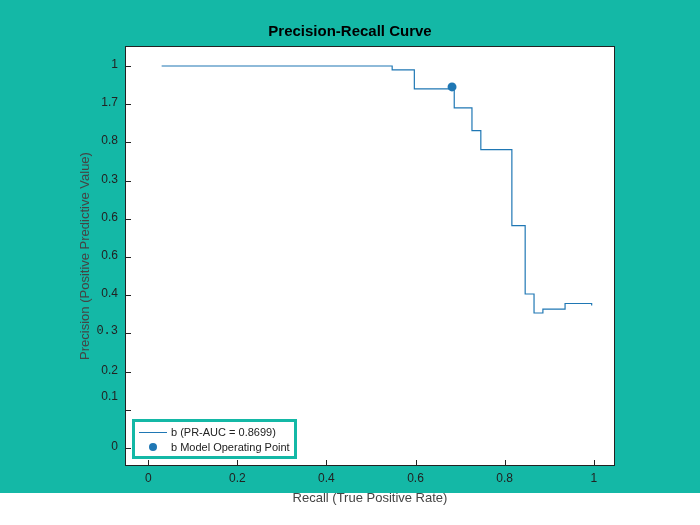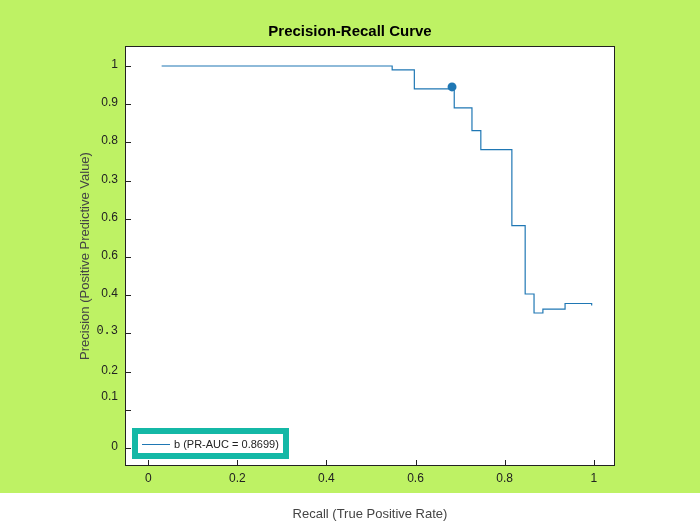--- a/index.html
+++ b/index.html
@@ -9,21 +9,21 @@
     height: 525px;
     background: #fff;
     font-family: Arial, Helvetica, sans-serif;
     overflow: hidden;
   }
   .figure {
     position: absolute;
     left: 0; top: 0;
     width: 700px;
     height: 493px;
-    background: #bef264;
+    background: #14b8a6;
   }
   .plot-area {
     position: absolute;
     background: #fff;
     border: 1px solid #222;
     box-sizing: border-box;
   }
   .title {
     position: absolute;
     width: 100%;
@@ -57,21 +57,21 @@
     right: 100%;
     margin-right: 8px;
     transform: translateY(50%);
   }
   .tick-mark {
     position: absolute;
     background: #222;
   }
   .legend-box {
     position: absolute;
-    border: 6px solid #14b8a6;
+    border: 3px solid #14b8a6;
     background: #fff;
     font-size: 11px;
     color: #222;
     padding: 2px 4px 2px 4px;
     box-sizing: border-box;
   }
   .legend-row {
     display: flex;
     align-items: center;
     height: 15px;
@@ -142,29 +142,35 @@
       <div class="tick-label y" style="bottom: 171.818px;">0.4</div>
       <div class="tick-mark" style="top: 210px; left: 0px; height: 1px; width: 5px;"></div>
       <div class="tick-label y" style="bottom: 210px;">0.6</div>
       <div class="tick-mark" style="top: 171.818px; left: 0px; height: 1px; width: 5px;"></div>
       <div class="tick-label y" style="bottom: 248.182px;">0.6</div>
       <div class="tick-mark" style="top: 133.636px; left: 0px; height: 1px; width: 5px;"></div>
       <div class="tick-label y" style="bottom: 286.364px;">0.3</div>
       <div class="tick-mark" style="top: 95.4545px; left: 0px; height: 1px; width: 5px;"></div>
       <div class="tick-label y" style="bottom: 324.545px;">0.8</div>
       <div class="tick-mark" style="top: 57.2727px; left: 0px; height: 1px; width: 5px;"></div>
-      <div class="tick-label y" style="bottom: 362.727px;">0.9</div>
+      <div class="tick-label y" style="bottom: 362.727px;">1.7</div>
       <div class="tick-mark" style="top: 19.0909px; left: 0px; height: 1px; width: 5px;"></div>
       <div class="tick-label y" style="bottom: 400.909px;">1</div>
       <div class="legend-box" style="left: 6px; bottom: 6px;">
         <div class="legend-row">
           <div class="legend-swatch">
             <div class="legend-line"></div>
           </div>
           <span>b (PR-AUC = 0.8699)</span>
         </div>
+        <div class="legend-row">
+          <div class="legend-swatch">
+            <div class="legend-dot"></div>
+          </div>
+          <span>b Model Operating Point</span>
+        </div>
       </div>
     </div>
 
-  <div class="xlabel" id="xlabel" style="left: 125px; width: 490px; top: 490px; margin-top: 16px;">Recall (True Positive Rate)</div>
+  <div class="xlabel" id="xlabel" style="left: 125px; width: 490px; top: 490px;">Recall (True Positive Rate)</div>
   <div class="ylabel" id="ylabel" style="left: 77px; top: 366px; width: 220px;">Precision (Positive Predictive Value)</div>
 
 </div>
 
 </body></html>

